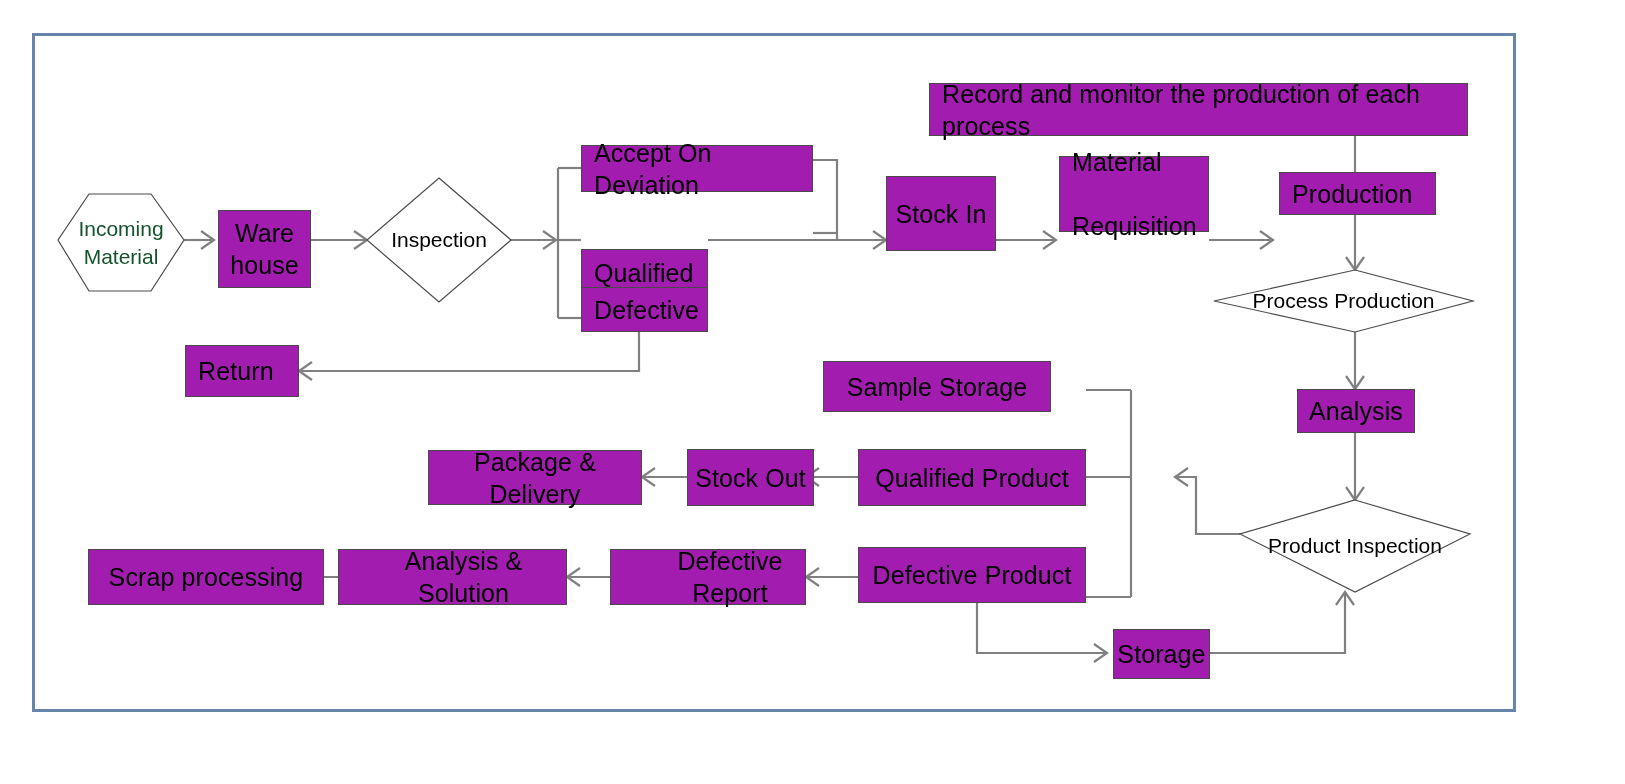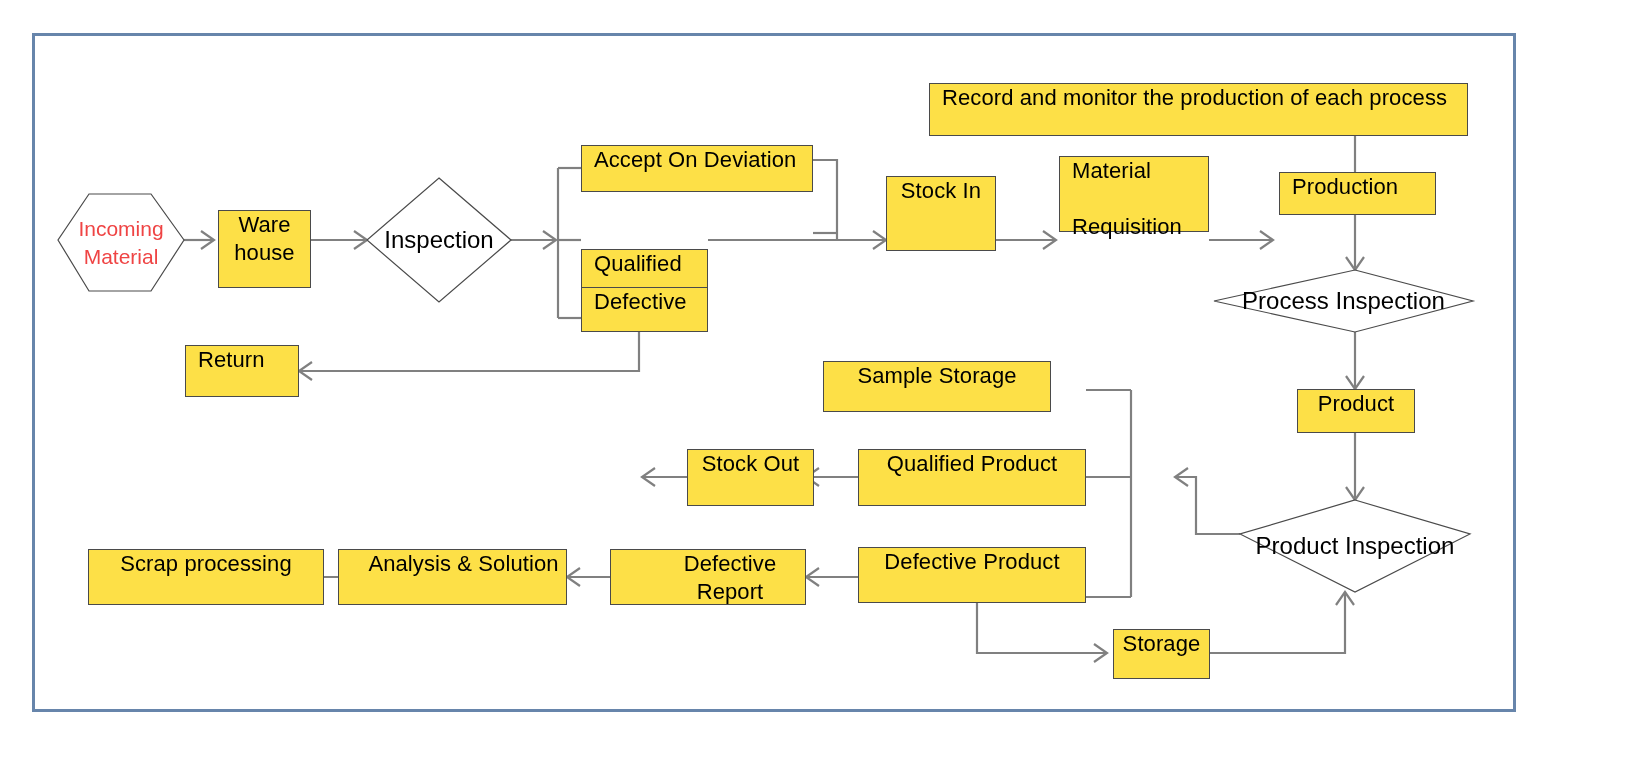--- a/index.html
+++ b/index.html
@@ -27,59 +27,60 @@
     height: 679px;
     border: 3px solid #6785ab;
     box-sizing: border-box;
     background: transparent;
   }
   
   .node {
     position: absolute;
     box-sizing: border-box;
     border: 1px solid #4a4a4a;
-    background: #fde047;
+    background: #a21caf;
     display: flex;
+    align-items: center;
     justify-content: center;
     color: #000000;
-    font-size: 22px;
+    font-size: 25px;
     line-height: 1.28;
     text-align: center;
     white-space: pre-line;
     letter-spacing: 0.1px;
   }
   .node.left-text {
     justify-content: flex-start;
     padding-left: 12px;
     text-align: left;
   }
   
   .hexagon {
     position: absolute;
     display: flex;
     align-items: center;
     justify-content: center;
-    color: #ef4444;
+    color: #14532d;
     font-size: 21px;
     line-height: 1.3;
     text-align: center;
     white-space: pre-line;
   }
   .hexagon .hex-label {
     position: relative;
     z-index: 2;
   }
   
   .diamond {
     position: absolute;
     display: flex;
     align-items: center;
     justify-content: center;
     color: #000;
-    font-size: 24px;
+    font-size: 21px;
     text-align: center;
     white-space: nowrap;
   }
   .diamond .dia-label {
     position: relative;
     z-index: 2;
   }
   
   #wires {
     position: absolute;
@@ -238,25 +239,25 @@
 
   <div class="node left-text" style="left:929px; top:83px; width:539px; height:53px;">
     <span>Record and monitor the production of each process</span>
   </div>
 
   <div class="node left-text" style="left:1279px; top:172px; width:157px; height:43px;">
     <span>Production</span>
   </div>
 
   <div class="diamond" style="left:1214px; top:270px; width:259px; height:62px;">
-    <span class="dia-label">Process Inspection</span>
+    <span class="dia-label">Process Production</span>
   </div>
 
   <div class="node" style="left:1297px; top:389px; width:118px; height:44px;">
-    <span>Product</span>
+    <span>Analysis</span>
   </div>
 
   <div class="diamond" style="left:1240px; top:500px; width:230px; height:92px;">
     <span class="dia-label">Product Inspection</span>
   </div>
 
   <div class="node" style="left:823px; top:361px; width:228px; height:51px;">
     <span>Sample Storage</span>
   </div>
 
@@ -265,20 +266,23 @@
   </div>
 
   <div class="node" style="left:858px; top:547px; width:228px; height:56px;">
     <span>Defective Product</span>
   </div>
 
   <div class="node" style="left:687px; top:449px; width:127px; height:57px;">
     <span>Stock Out</span>
   </div>
 
+  <div class="node" style="left:428px; top:450px; width:214px; height:55px;">
+    <span>Package &amp; Delivery</span>
+  </div>
 
   <div class="node" style="left:610px; top:549px; width:196px; height:56px;padding-left:44px;">
     <span>Defective Report</span>
   </div>
 
   <div class="node" style="left:338px; top:549px; width:229px; height:56px;padding-left:22px;">
     <span>Analysis &amp; Solution</span>
   </div>
 
   <div class="node" style="left:88px; top:549px; width:236px; height:56px;">

